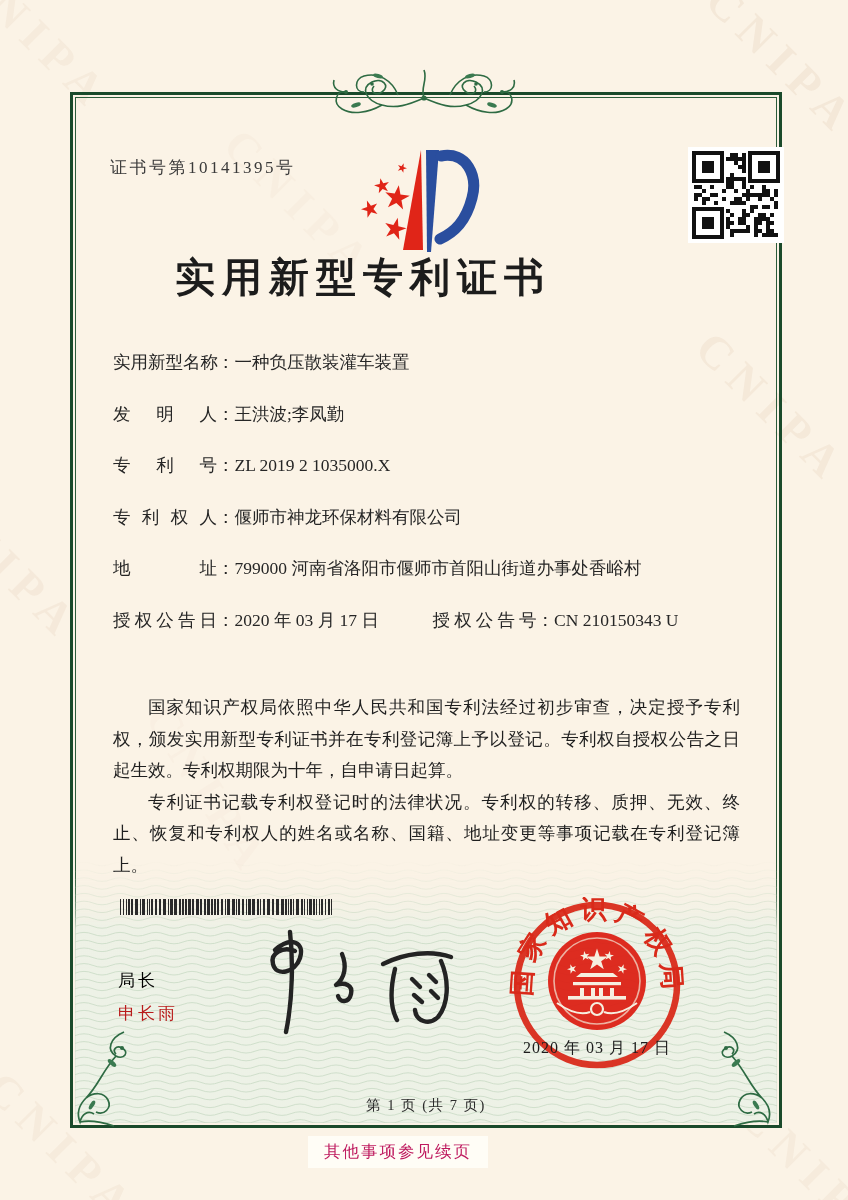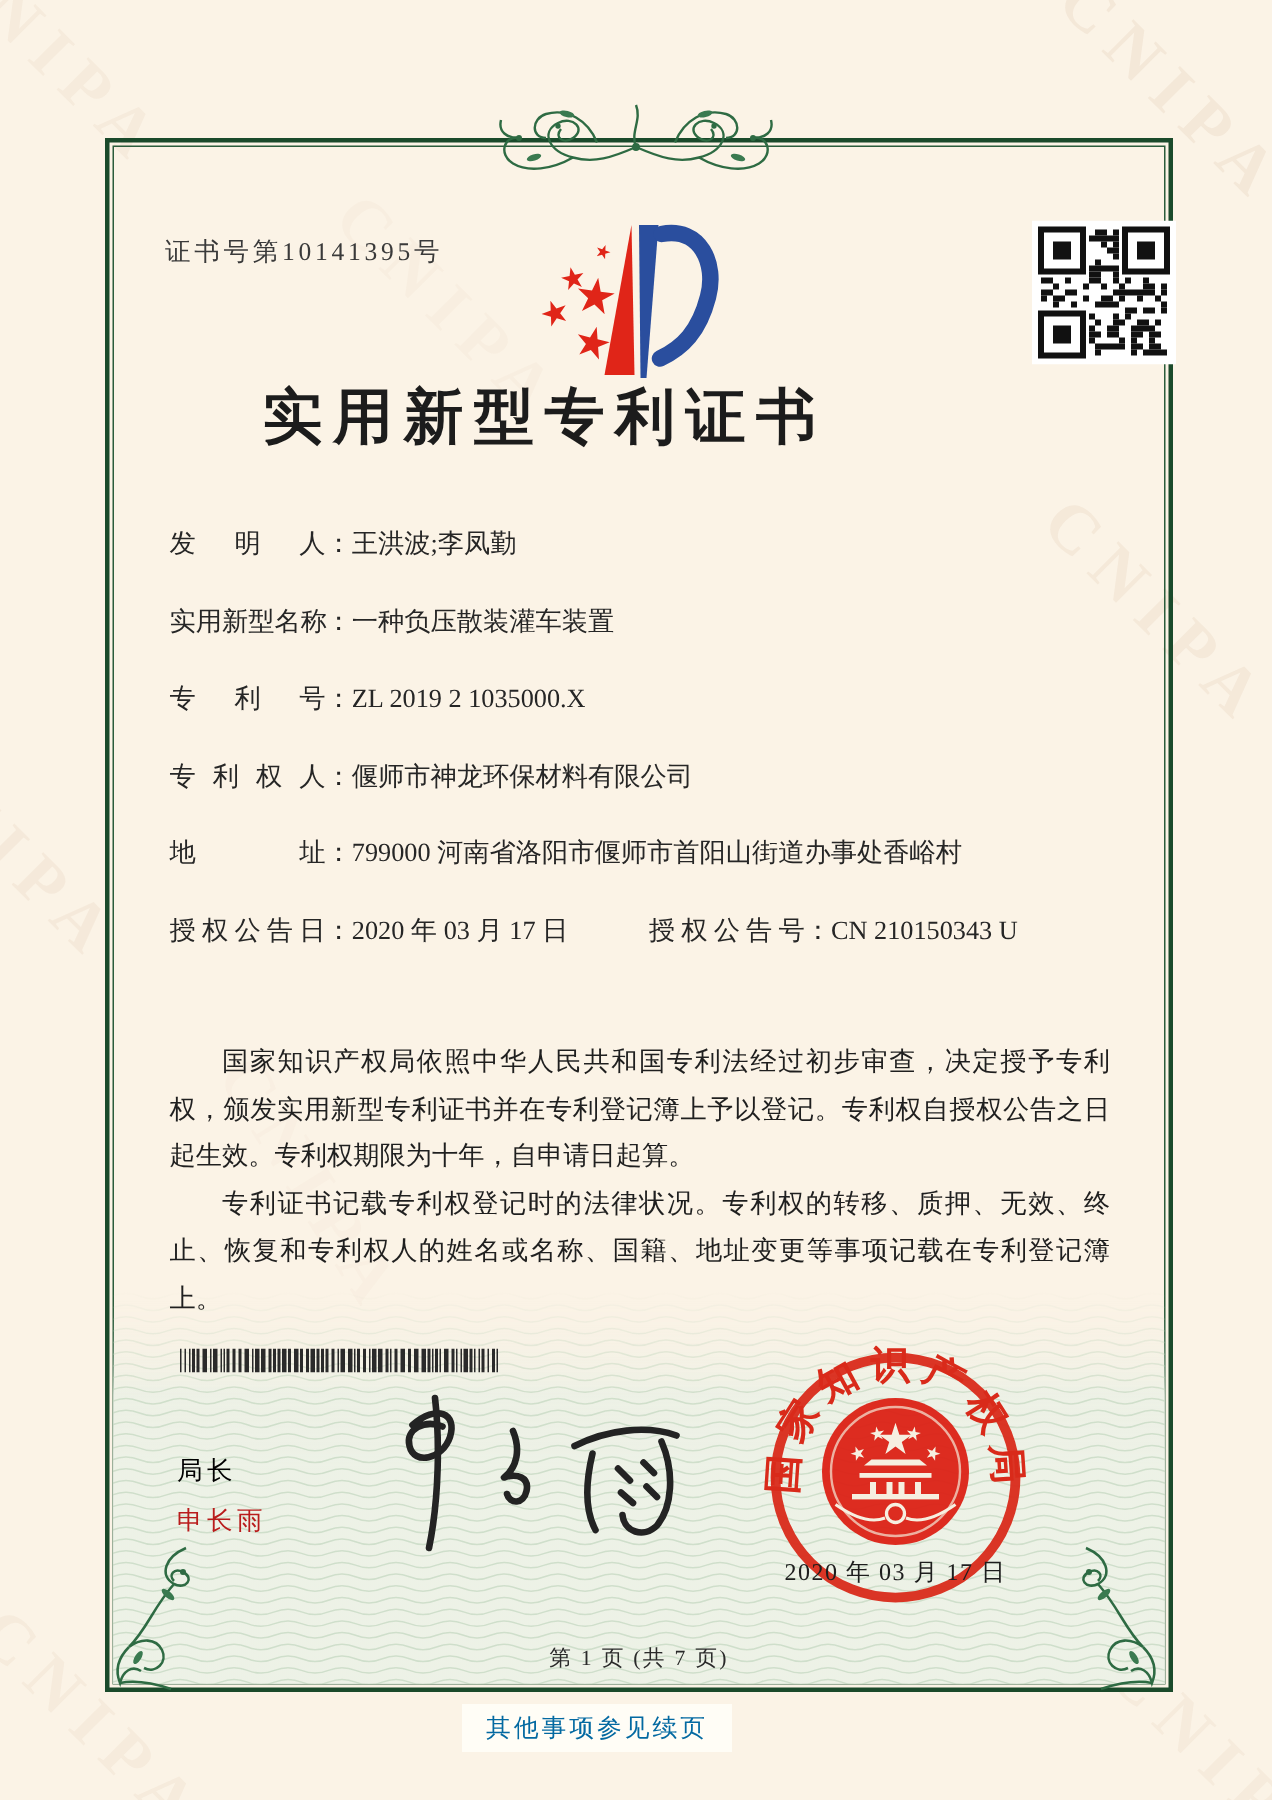--- a/index.html
+++ b/index.html
@@ -49,21 +49,21 @@
   #barcode{left:120px;top:899px;}
   
   #signerTitle{left:118px;top:969px;font-family:"Liberation Sans","DejaVu Sans",sans-serif;font-size:17px;letter-spacing:3px;color:#000000;z-index:3;}
   #signerName{left:118px;top:1002px;font-family:"Liberation Sans","DejaVu Sans",sans-serif;font-size:17px;letter-spacing:3px;color:#b91c1c;z-index:3;}
   #signatureSvg{left:245px;top:926px;z-index:3;}
   
   #sealSvg{left:509px;top:897px;z-index:3;}
   
   #pageNote{left:70px;top:1096px;width:712px;text-align:center;font-size:14.5px;letter-spacing:1.5px;color:#2a2a2a;}
   #contBox{left:308px;top:1136px;width:180px;height:32px;line-height:32px;background:#fffdf6;
-    text-align:center;font-size:16.5px;letter-spacing:2px;color:#0369a1;z-index:2;}
+    text-align:center;font-size:16.5px;letter-spacing:2px;color:#be185d;z-index:2;}
   .orn{z-index:3;pointer-events:none;}
   svg{display:block;}
 </style>
 </head>
 <body>
 
 <div id="wmLayer">
     <div class="wm" style="left: 35px; top: 35px; opacity: 0.3; transform: translate(-50%, -50%) rotate(45deg);">CNIPA</div>
     <div class="wm" style="left: 782px; top: 60px; opacity: 0.42; transform: translate(-50%, -50%) rotate(45deg);">CNIPA</div>
     <div class="wm" style="left: 300px; top: 205px; opacity: 0.16; transform: translate(-50%, -50%) rotate(45deg);">CNIPA</div>
@@ -257,22 +257,22 @@
     <rect x="62" y="6" width="28" height="28" fill="none" stroke="#111" stroke-width="4"></rect>
     <rect x="70" y="14" width="12" height="12" fill="#111"></rect>
     <rect x="6" y="62" width="28" height="28" fill="none" stroke="#111" stroke-width="4"></rect>
     <rect x="14" y="70" width="12" height="12" fill="#111"></rect>
   </svg>
 
 <div class="content" id="titleBar">实用新型专利证书</div>
 
 <div class="content" id="fields">
 
-<div class="frow"><span class="flabel">发明人</span><span class="fcolon">：</span><span class="fvalue">王洪波;李凤勤</span></div>
-    <div class="frow"><span class="flabel">实用新型名称</span><span class="fcolon">：</span><span class="fvalue">一种负压散装灌车装置</span></div>
+<div class="frow"><span class="flabel">实用新型名称</span><span class="fcolon">：</span><span class="fvalue">一种负压散装灌车装置</span></div>
+    <div class="frow"><span class="flabel">发明人</span><span class="fcolon">：</span><span class="fvalue">王洪波;李凤勤</span></div>
     <div class="frow"><span class="flabel">专利号</span><span class="fcolon">：</span><span class="fvalue">ZL 2019 2 1035000.X</span></div>
     <div class="frow"><span class="flabel">专利权人</span><span class="fcolon">：</span><span class="fvalue">偃师市神龙环保材料有限公司</span></div>
     <div class="frow"><span class="flabel">地址</span><span class="fcolon">：</span><span class="fvalue">799000 河南省洛阳市偃师市首阳山街道办事处香峪村</span></div>
     <div class="frow"><span class="flabel">授权公告日</span><span class="fcolon">：</span><span class="gvalue">2020 年 03 月 17 日</span><span class="flabel">授权公告号</span><span class="fcolon">：</span><span class="fvalue">CN 210150343 U</span></div>
   </div>
 
 <div class="content" id="paras">
     <p>国家知识产权局依照中华人民共和国专利法经过初步审查，决定授予专利权，颁发实用新型专利证书并在专利登记簿上予以登记。专利权自授权公告之日起生效。专利权期限为十年，自申请日起算。</p>
     <p>专利证书记载专利权登记时的法律状况。专利权的转移、质押、无效、终止、恢复和专利权人的姓名或名称、国籍、地址变更等事项记载在专利登记簿上。</p>
   </div>

